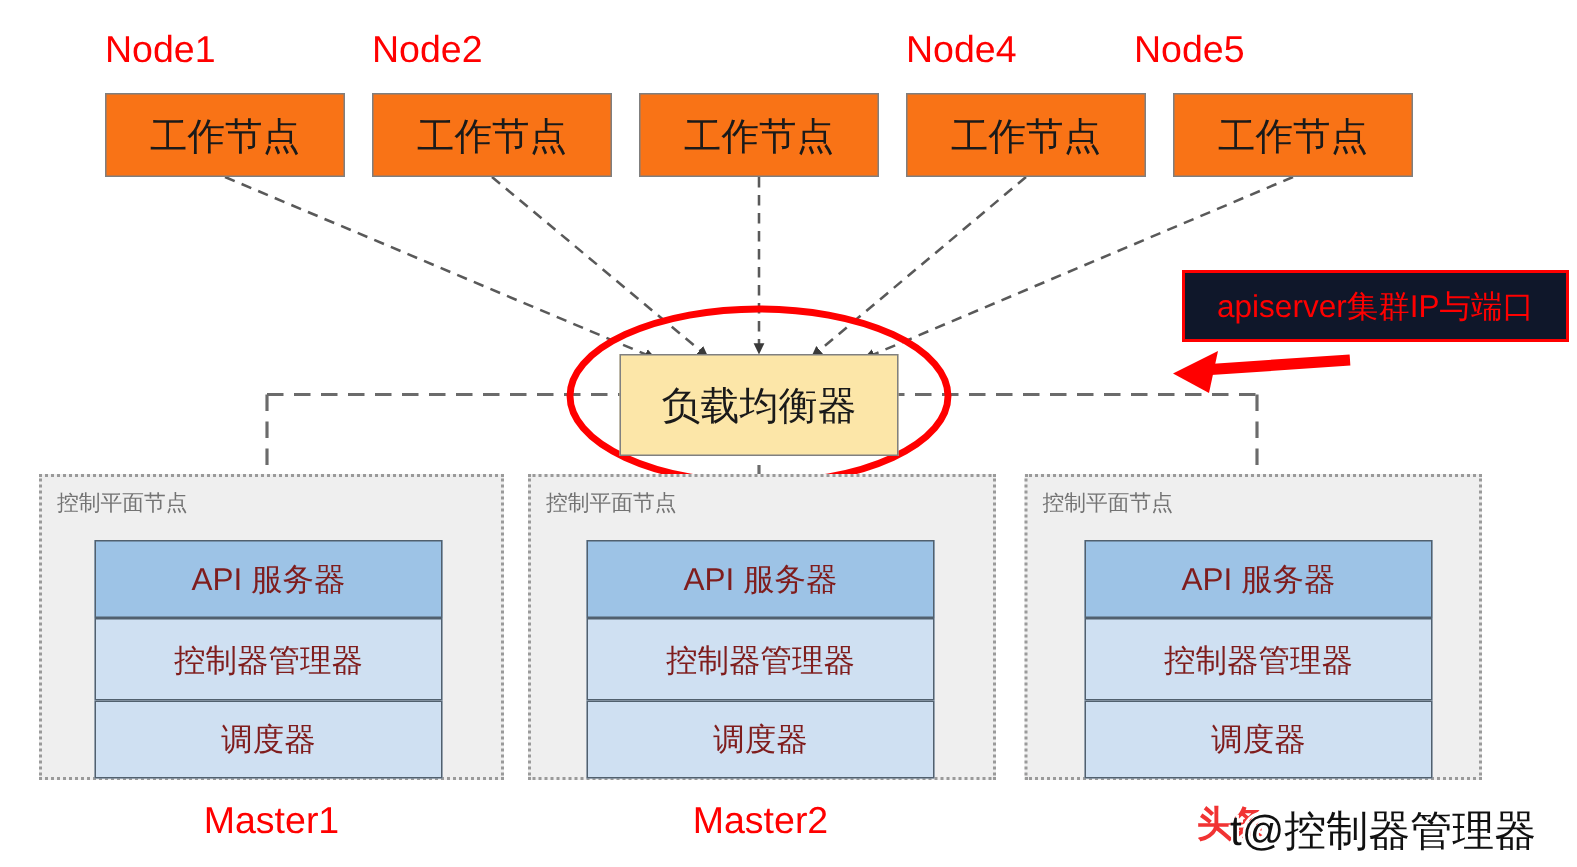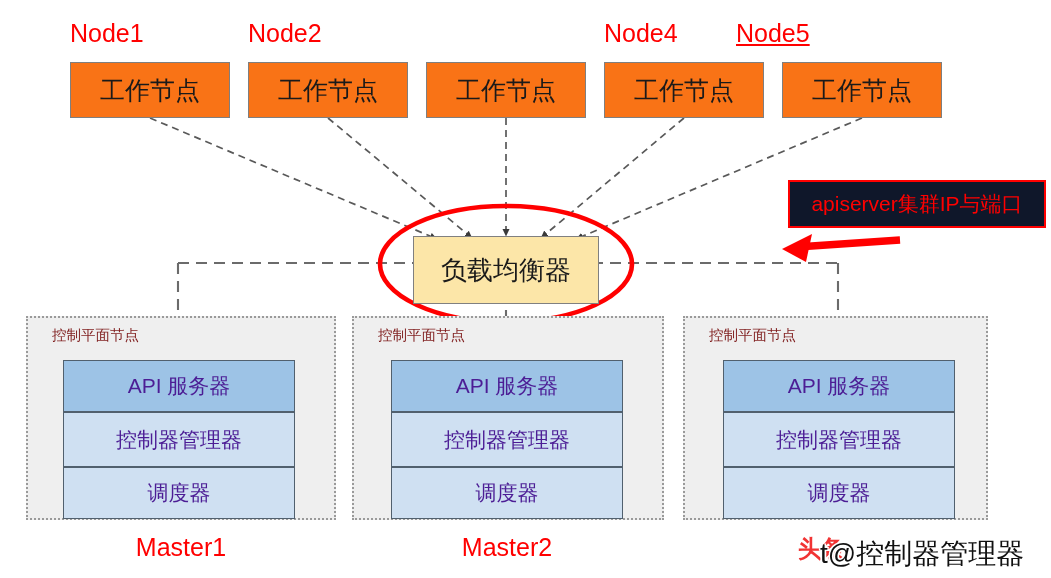--- a/index.html
+++ b/index.html
@@ -37,27 +37,27 @@
     color:#FF0000;font-size:21px;display:flex;align-items:center;
     justify-content:center;box-sizing:border-box;white-space:nowrap;padding:0 6px;
   }
 
   
   .cp-panel{
     position:absolute;background:#EFEFEF;
     border:2px dotted #9a9a9a;box-sizing:border-box;
   }
   .cp-title{
-    position:absolute;left:24px;top:8px;font-size:14.5px;color:#7f1d1d;
+    position:absolute;left:10px;top:8px;font-size:14.5px;color:#737373;
     white-space:nowrap;
   }
   .comp{
     position:absolute;box-sizing:border-box;border:1.4px solid #51606E;
     display:flex;align-items:center;justify-content:center;
-    font-size:21px;color:#4c1d95;white-space:nowrap;
+    font-size:21px;color:#7f1d1d;white-space:nowrap;
   }
   .comp.api{background:#9DC3E6;}
   .comp.ctrl{background:#CFE0F2;}
   .comp.sched{background:#CFE0F2;}
 
   
   .master-label{
     position:absolute;color:#FF0000;font-size:25px;line-height:30px;
     text-align:center;white-space:nowrap;
   }
@@ -134,21 +134,21 @@
 
     <g>
       <path d="M900,240 L797,247" stroke="#FF0000" stroke-width="7.5" fill="none"></path>
       <path d="M782,249 L812,234 L806,262 z" fill="#FF0000"></path>
     </g>
   </svg>
 
   <div class="node-label" style="left:70px;top:18px;width:160px;">Node1</div>
   <div class="node-label" style="left:248px;top:18px;width:160px;">Node2</div>
   <div class="node-label" style="left:604px;top:18px;width:160px;">Node4</div>
-  <div class="node-label" style="left:736px;top:18px;width:160px;text-decoration:underline;">Node5</div>
+  <div class="node-label" style="left:756px;top:18px;width:160px;">Node5</div>
 
   <div class="worker-box" style="left:70px;top:62px;width:160px;height:56px;">工作节点</div>
   <div class="worker-box" style="left:248px;top:62px;width:160px;height:56px;">工作节点</div>
   <div class="worker-box" style="left:426px;top:62px;width:160px;height:56px;">工作节点</div>
   <div class="worker-box" style="left:604px;top:62px;width:160px;height:56px;">工作节点</div>
   <div class="worker-box" style="left:782px;top:62px;width:160px;height:56px;">工作节点</div>
 
   <div class="lb-box" style="left:413px;top:236px;width:186px;height:68px;">负载均衡器</div>
 
   <div class="callout" style="left:788px;top:180px;width:258px;height:48px;">apiserver集群IP与端口</div>

